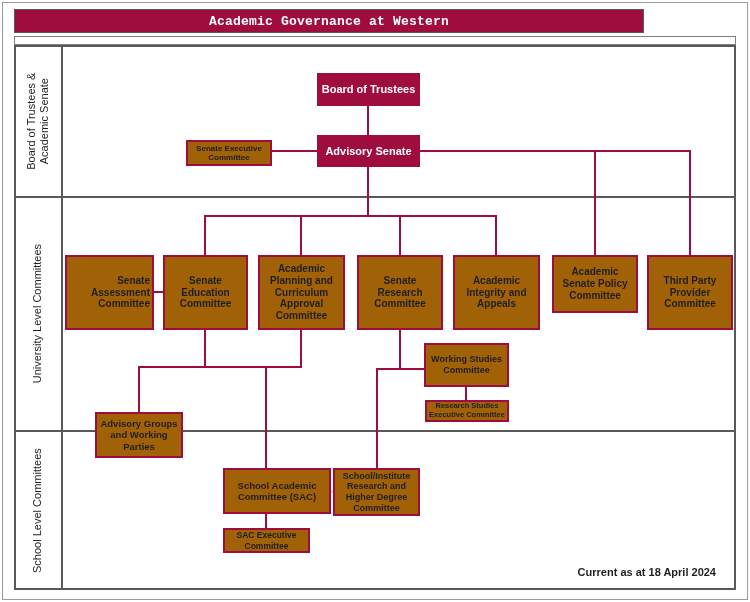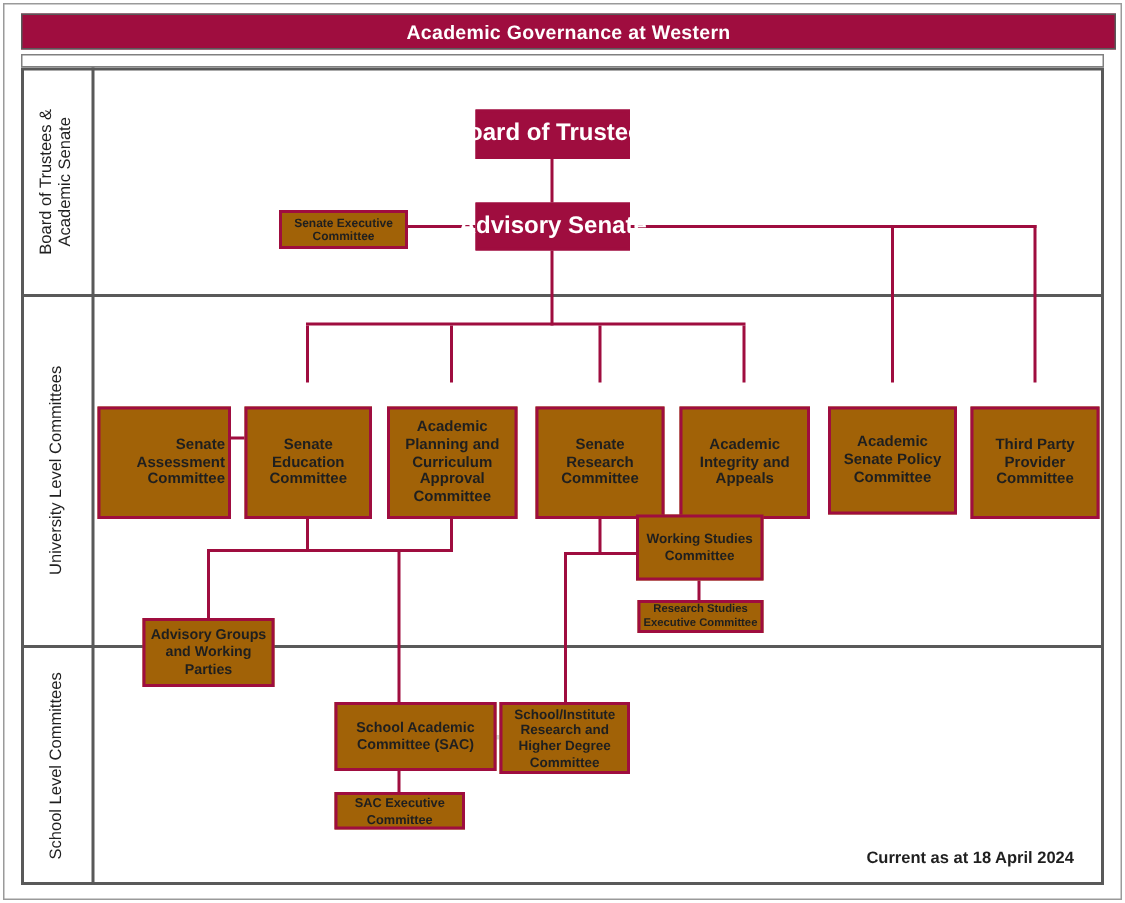--- a/index.html
+++ b/index.html
@@ -3,45 +3,45 @@
 <meta charset="utf-8">
 <style>
   html,body{margin:0;padding:0;background:#fff;}
   #stage{
     position:relative;width:750px;height:602px;background:#fff;overflow:hidden;
     font-family:"Liberation Sans", sans-serif;color:var(--box_text,#1f1f1f);
   }
   #page-frame{position:absolute;left:2px;top:2px;width:744px;height:596px;border:1px solid #9a9a9a;}
   
   #title-bar{
-    position:absolute;left:14px;top:9px;width:730px;height:24px;
+    position:absolute;left:14px;top:9px;width:630px;height:24px;
     background:var(--crimson,#9F0D3F);border:1px solid #595959;box-sizing:border-box;
     display:flex;align-items:center;justify-content:center;
-    color:#fff;font-weight:bold;font-size:13px;letter-spacing:.2px;
+    color:#fff;font-weight:bold;font-size:13px;letter-spacing:.2px;font-family:Liberation Mono, monospace;
   }
   #thin-strip{position:absolute;left:14px;top:36px;width:722px;height:9px;border:1px solid #808080;box-sizing:border-box;background:#fff;}
   
   #grid{position:absolute;left:14px;top:45px;width:722px;height:545px;border:2px solid var(--grid_border,#595959);box-sizing:border-box;background:#fff;}
   .gridline{position:absolute;background:var(--grid_border,#595959);}
   
   .rowlabel{position:absolute;left:14px;width:47px;display:flex;align-items:center;justify-content:center;overflow:visible;}
   .rowlabel > span{display:block;flex:none;transform:rotate(-90deg);text-align:center;font-size:11px;line-height:1.2;color:#1f1f1f;}
   
   .link{position:absolute;background:var(--crimson,#9F0D3F);}
   .link.gray{background:var(--link_gray,#D6D6D6);}
   
   .node{
     position:absolute;box-sizing:border-box;border:2px solid var(--crimson,#9F0D3F);
     background:#a16207;display:flex;align-items:center;justify-content:center;
     text-align:center;font-weight:bold;color:var(--box_text,#1f1f1f);
     line-height:1.18;padding:1px 2px;
   }
   .node.filled{background:var(--crimson,#9F0D3F);color:#fff;}
-  .fs105{font-size:16px;}
-  .fs10{font-size:10px;margin-top:16px;}
+  .fs105{font-size:11px;}
+  .fs10{font-size:10px;}
   .fs95{font-size:9.5px;}
   .fs9{font-size:9px;}
   .fs85{font-size:8.5px;}
   .fs8{font-size:8px;}
   .fs75{font-size:7.5px;}
   .nowrap{white-space:nowrap;}
   #footnote{
     position:absolute;left:556px;top:566px;width:160px;
     text-align:right;font-size:11px;font-weight:bold;color:#1f1f1f;
   }
@@ -114,21 +114,21 @@
   </div>
   <div class="node fs10" style="left:258px;top:255px;width:87px;height:75px;">
     <span>Academic Planning and Curriculum Approval Committee</span>
   </div>
   <div class="node fs10" style="left:357px;top:255px;width:86px;height:75px;">
     <span>Senate Research Committee</span>
   </div>
   <div class="node fs10" style="left:453px;top:255px;width:87px;height:75px;">
     <span>Academic Integrity and Appeals</span>
   </div>
-  <div class="node fs10" style="left:552px;top:255px;width:86px;height:72px;justify-content:flex-end;">
+  <div class="node fs10" style="left:552px;top:255px;width:86px;height:58px;justify-content:flex-end;">
     <span>Academic Senate Policy Committee</span>
   </div>
   <div class="node fs10" style="left:647px;top:255px;width:86px;height:75px;">
     <span>Third Party Provider Committee</span>
   </div>
 
   <div class="node fs9" style="left:424px;top:343px;width:85px;height:44px;">
     <span>Working Studies Committee</span>
   </div>
   <div class="node fs95" style="left:95px;top:412px;width:88px;height:46px;">

